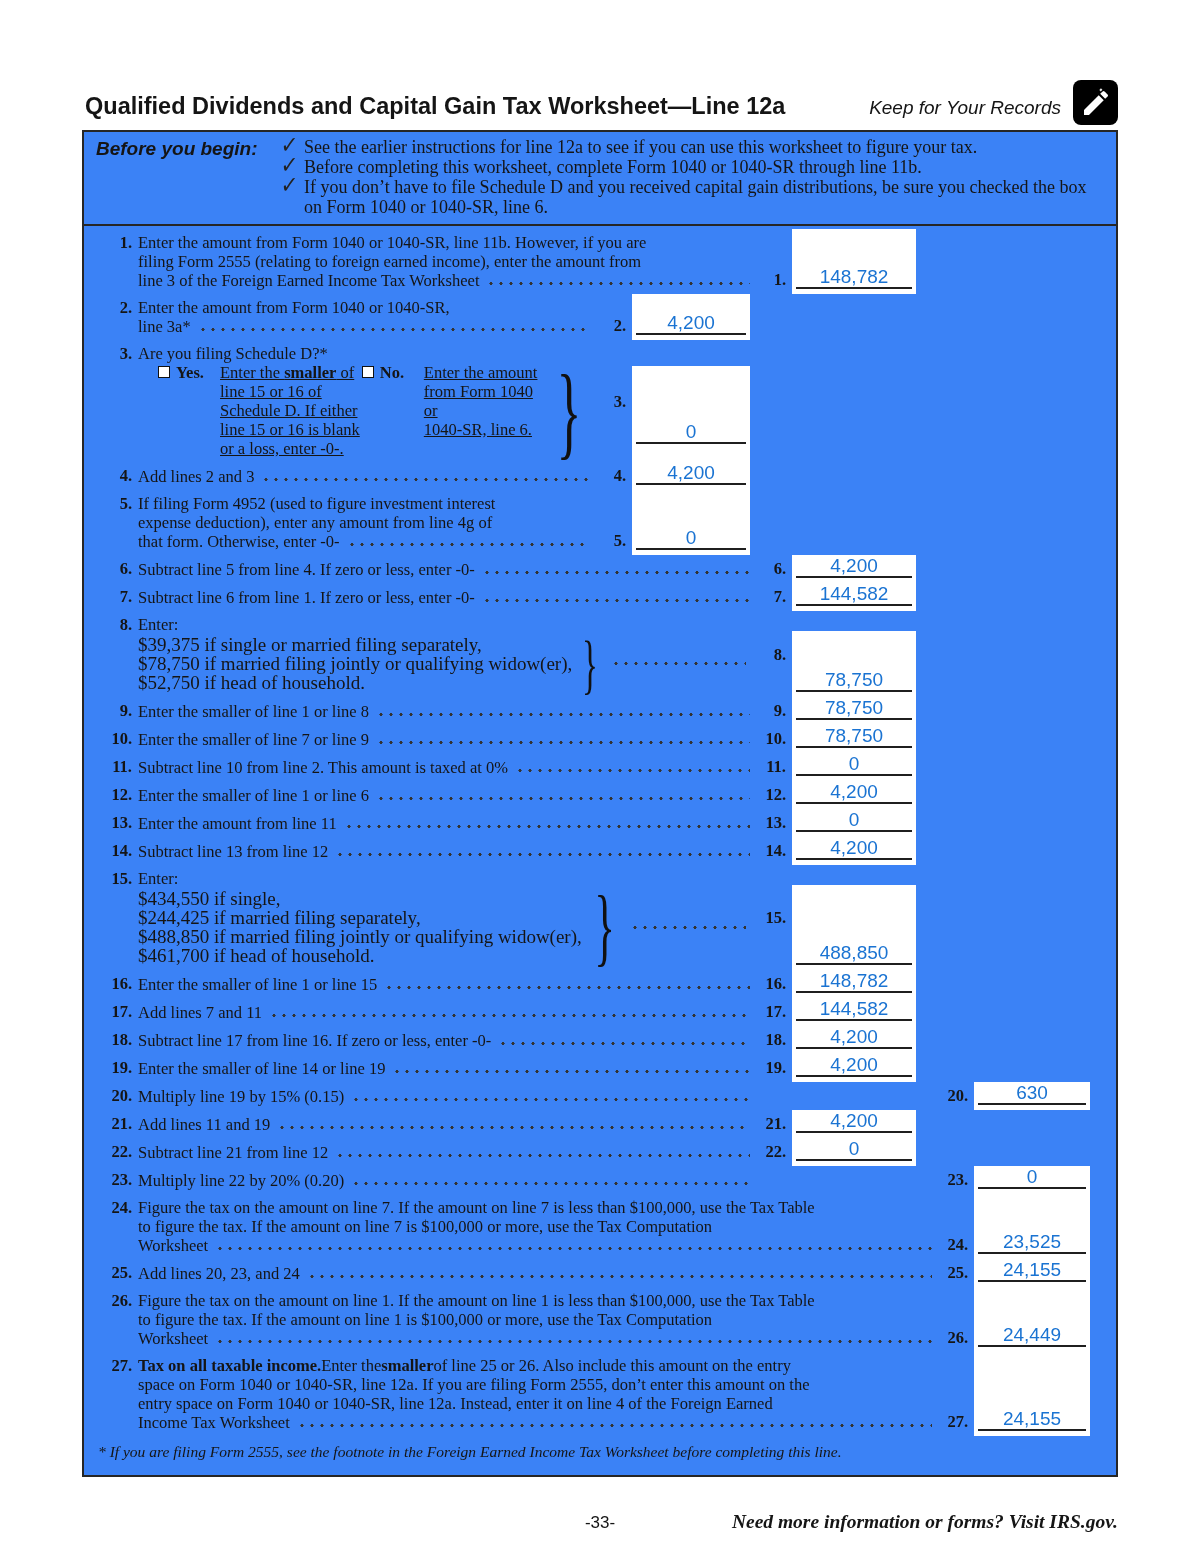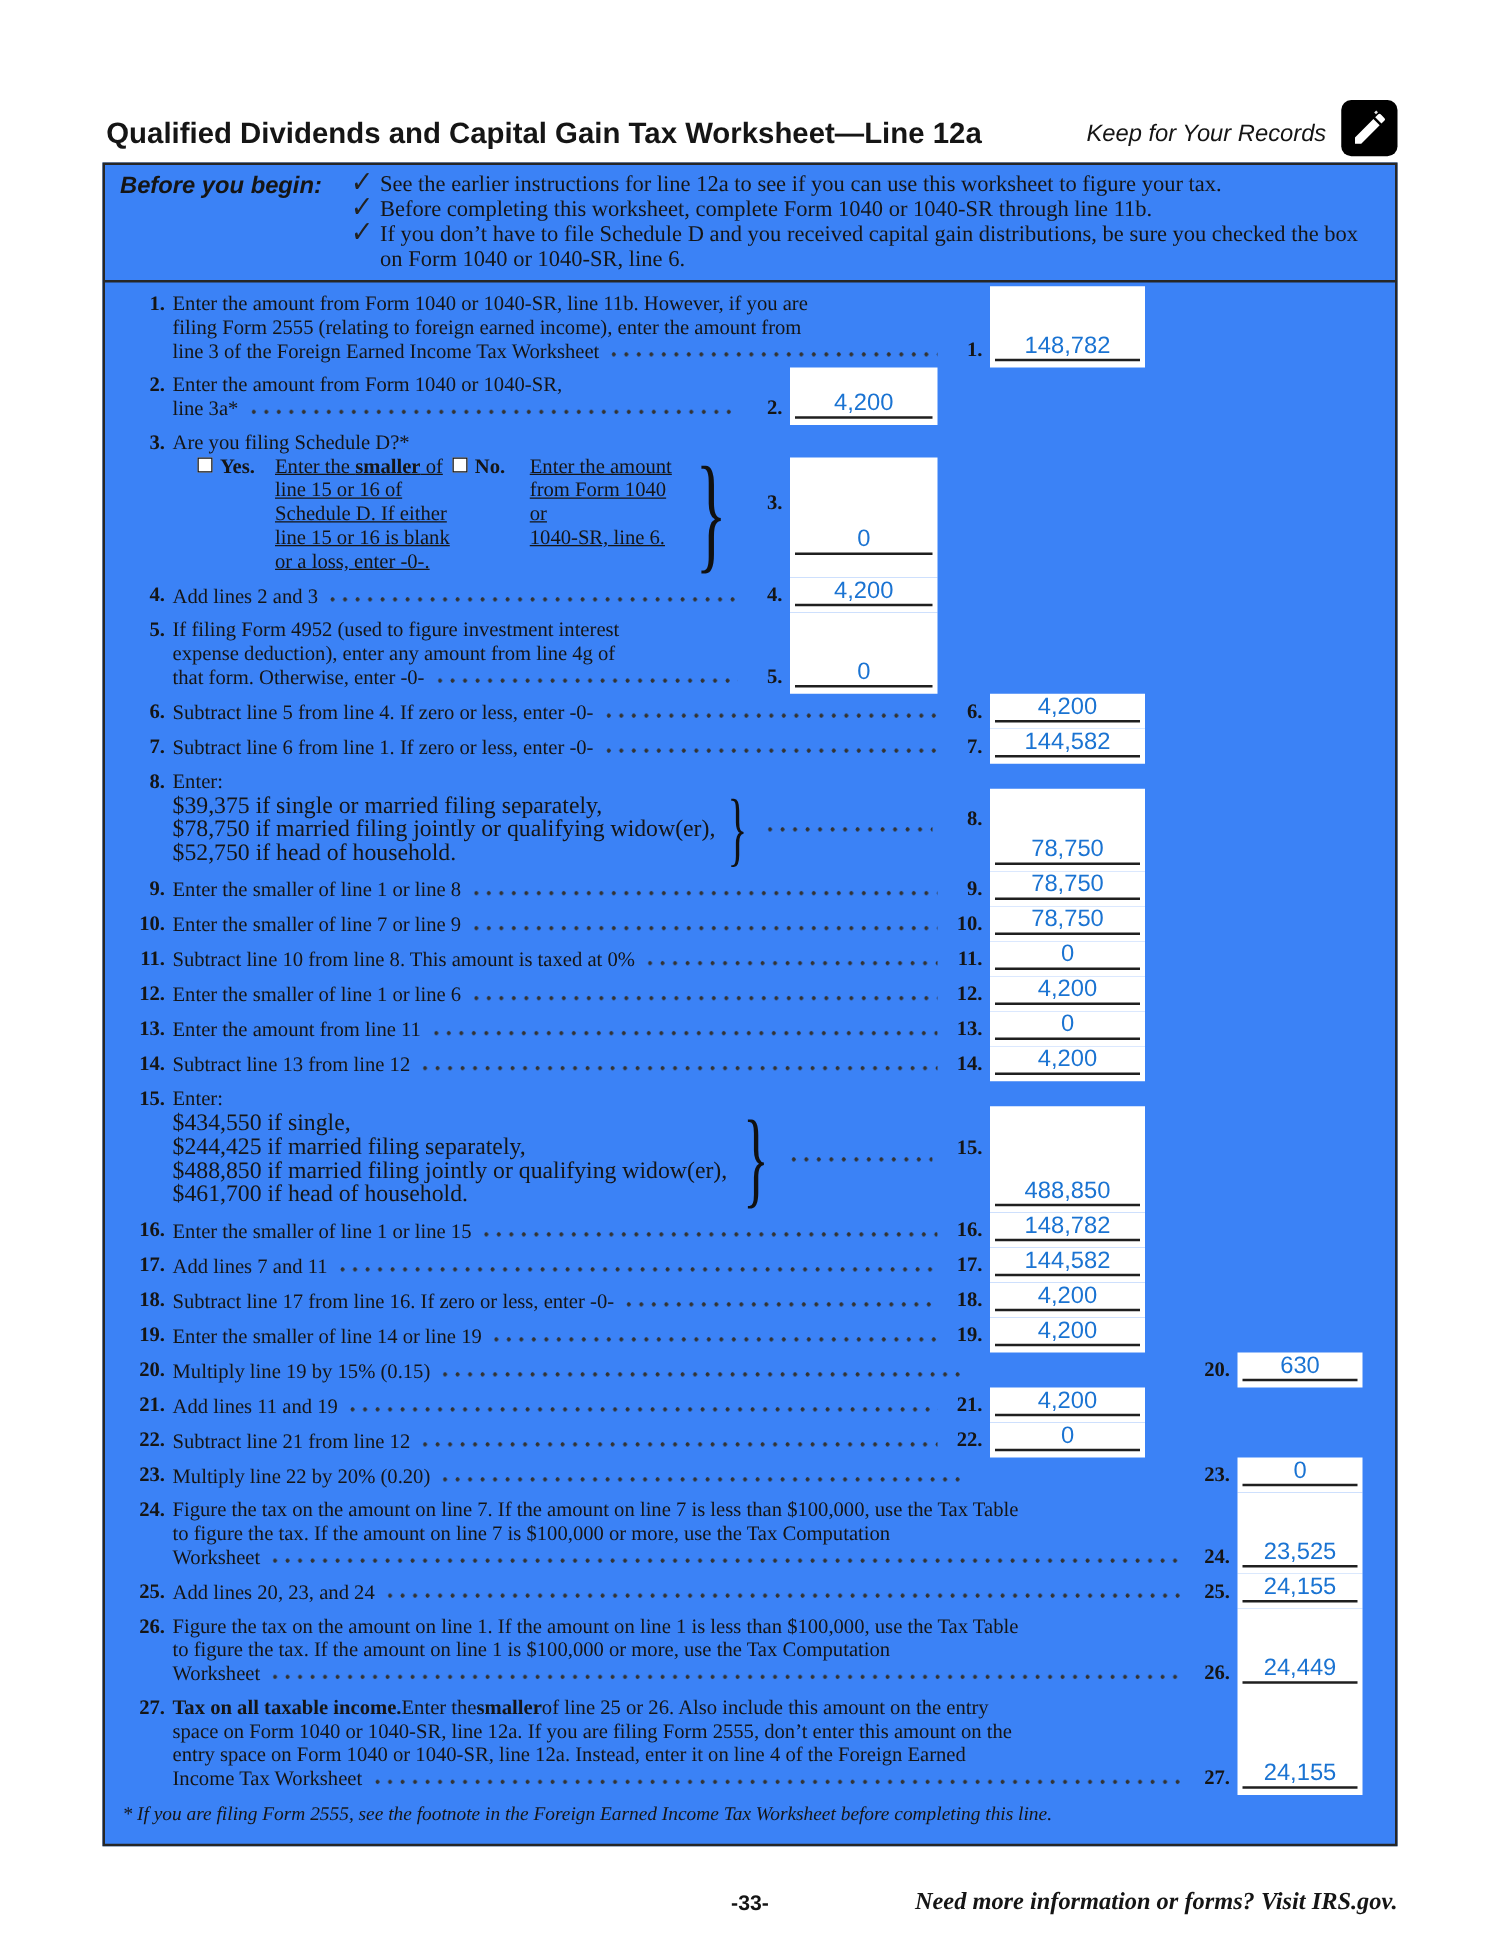--- a/index.html
+++ b/index.html
@@ -32,21 +32,21 @@
   .leader, .bdots { flex:1 1 auto; align-self:flex-end; height:5px; margin:0 4px 4px 10px;
     background-image:radial-gradient(circle at 2px 2.5px, #333 1.4px, rgba(0,0,0,0) 1.8px);
     background-size:10px 5px; background-repeat:repeat-x; }
   .short .tline { padding-right:178px; }
   .ref { flex:none; width:38px; text-align:right; font-weight:bold; font-size:16.5px;
          padding:0 6px 5px 0; line-height:19px; }
   .vbox { flex:none; align-self:stretch; background:#fff; display:flex; flex-direction:column;
           justify-content:flex-end; padding-bottom:5px; }
   .vbox .val { font-family:"Liberation Sans", sans-serif; font-size:19px; line-height:21px;
                color:#1a73d2; text-align:center; border-bottom:2px solid #1f1f1f; margin:0 4px; }
-  .colA { width:124px; } .colB { width:118px; } .colC { width:100px; }
+  .colA { width:124px; } .colB { width:118px; } .colC { width:116px; }
   .sp { flex:none; align-self:stretch; } .spA { width:200px; } .spB { width:366px; } .spC { width:26px; }
   
   .bblock { display:flex; align-items:center; padding-left:6px; }
   .bdots { align-self:center; margin:0 8px; }
   .choices { display:flex; flex-direction:column; }
   .choice { line-height:19px; font-size:19px; }
   .brace { font-family:"Liberation Serif", serif; line-height:.9; transform:scaleX(.5);
            color:#111; margin-left:2px; flex:none; }
   .c3 .brace { font-size:66px; } .c4 .brace { font-size:86px; } .sd .brace { font-size:104px; }
   .chwrap { display:flex; flex-direction:row; gap:2px; padding-left:20px; }
@@ -54,21 +54,21 @@
   .cb { flex:none; width:12px; height:12px; border:1.7px solid #111; background:#fff; margin:3px 6px 0 0; }
   .chlab { flex:none; width:44px; font-weight:bold; font-size:16.5px; line-height:19px; }
   .chtext { font-size:16.5px; line-height:19px;text-decoration:underline; }
   .r-schedule-d .vbox { margin-top:26px; padding-bottom:18px; }
   .r-enter-choices .vbox { margin-top:20px; }
   .r-schedule-d .ref, .r-enter-choices .ref { align-self:center; padding-bottom:0; }
   .footnote { font-style:italic; font-size:15.5px; padding:7px 0 10px 14px; }
   
   .footer { position:relative; margin:34px 82px 0; }
   .pgnum { position:absolute; left:0; right:0; top:2px; text-align:center;
-           font-family:"Liberation Sans", sans-serif; font-weight:bold; font-size:17px; }
+           font-family:"Liberation Sans", sans-serif; font-weight:normal; font-size:17px; }
   .visit { text-align:right; font-weight:bold; font-style:italic; font-size:19.5px; }
 </style>
 </head>
 <body>
 
 <div class="title-row">
   <div class="title">Qualified Dividends and Capital Gain Tax Worksheet—Line 12a</div>
   <div class="keep">Keep for Your Records</div>
   <div class="pencil">
     <svg width="32" height="32" viewBox="0 0 24 24" aria-hidden="true">
@@ -285,21 +285,21 @@
         <div class="ref">10.</div>
         <div class="vbox colA">
           <div class="val">78,750</div>
         </div>
         <div class="sp spA"></div>
       </div>
       <div class="row r-std">
         <div class="num">11.</div>
         <div class="body">
           <div class="tline">
-            <span>Subtract line 10 from line 8. This amount is taxed at 0%</span>
+            <span>Subtract line 10 from line 2. This amount is taxed at 0%</span>
             <span class="leader"></span>
           </div>
         </div>
         <div class="ref">11.</div>
         <div class="vbox colA">
           <div class="val">0</div>
         </div>
         <div class="sp spA"></div>
       </div>
       <div class="row r-std">

